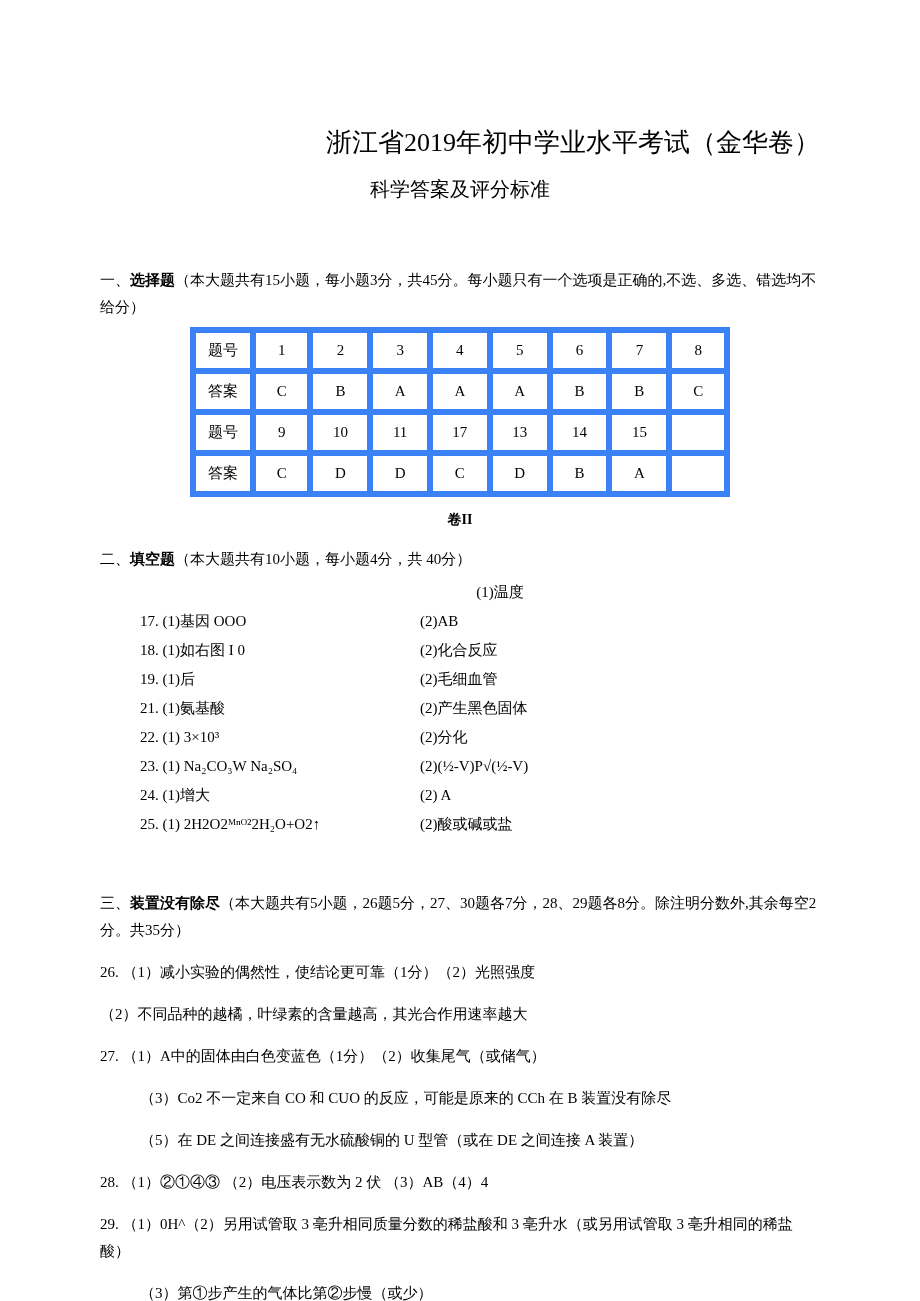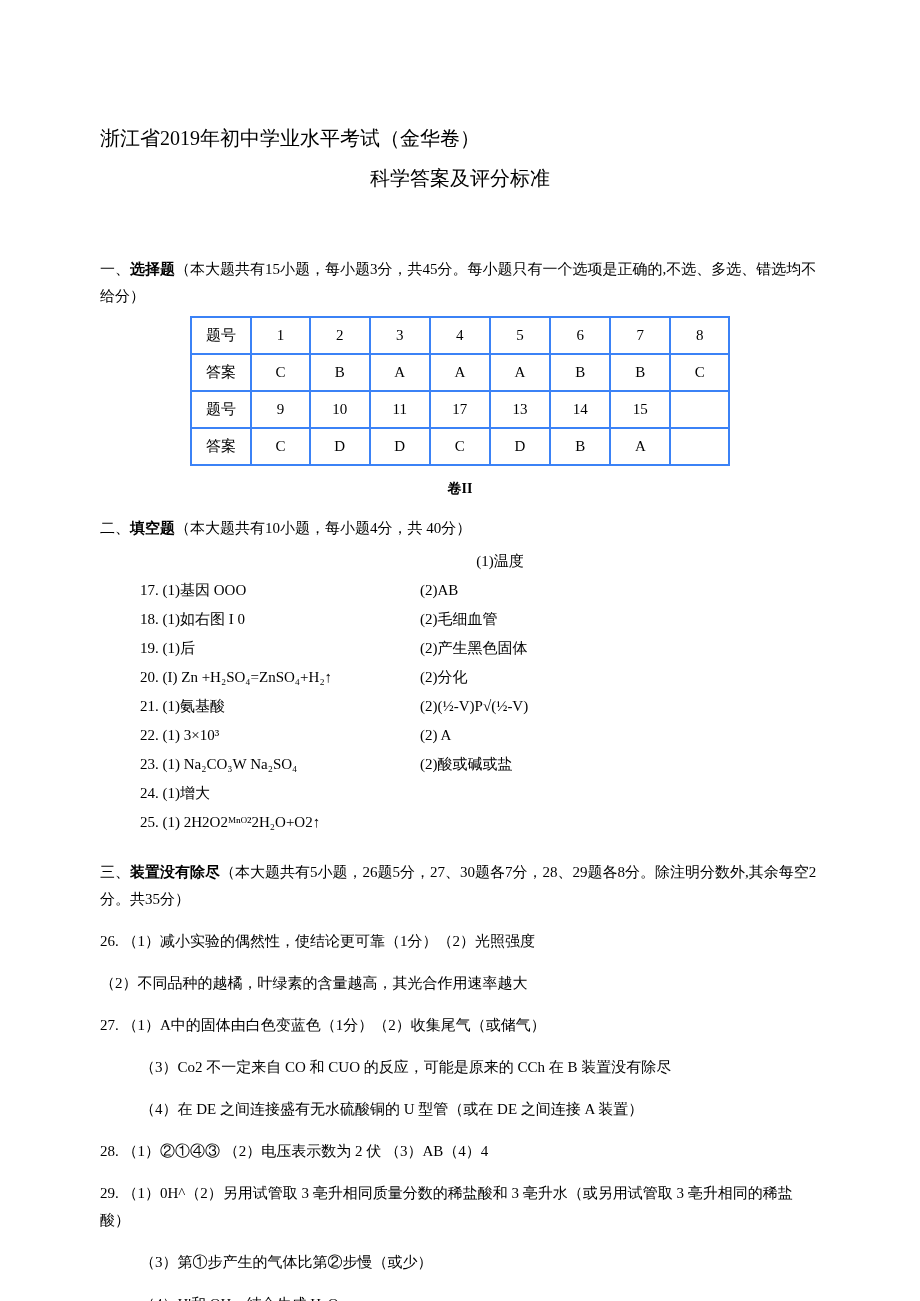--- a/index.html
+++ b/index.html
@@ -7,43 +7,43 @@
     font-size: 15px;
     line-height: 1.8;
     color: #000;
     background: #fff;
     width: 920px;
     margin: 0 auto;
     padding: 60px 100px 40px 100px;
     box-sizing: border-box;
   }
   .title1 {
-    text-align: left;
-    font-size: 20px;
+    text-align: right;
+    font-size: 26px;
     font-weight: normal;
     margin-top: 60px;
     margin-bottom: 4px;
   }
   .title2 {
     text-align: center;
     font-size: 20px;
     margin-bottom: 60px;
   }
   .section-head {
     margin-top: 10px;
     margin-bottom: 6px;
   }
   .bold { font-weight: bold; }
   table.answers {
     border-collapse: collapse;
     margin: 4px auto 8px auto;
     width: 540px;
   }
   table.answers td, table.answers th {
-    border: 2px solid #3b82f6;
+    border: 6px solid #3b82f6;
     text-align: center;
     padding: 4px 8px;
     font-size: 15px;
     width: 56px;
   }
   .juan2 {
     text-align: center;
     font-size: 14px;
     font-weight: bold;
     margin: 10px 0 14px 0;
@@ -136,44 +136,44 @@
   <span>二、</span><span class="bold">填空题</span><span>（本大题共有10小题，每小题4分，共 40分）</span>
 </div>
 
 <div style="text-align:center; margin-left:80px;">(1)温度</div>
 
 <div class="fill-wrap">
   <div class="fill-left">
     <p>17. (1)基因               OOO</p>
     <p>18. (1)如右图 I 0</p>
     <p>19. (1)后</p>
-    <p>20. (I) Zn +H₂SO₄=ZnSO₄+H₂↑</p>
     <p>21. (1)氨基酸</p>
     <p>22. (1) 3×10³</p>
     <p>23. (1) Na₂CO₃W Na₂SO₄</p>
     <p>24. (1)增大</p>
     <p>25. (1) 2H2O2ᴹⁿᴼ²2H₂O+O2↑</p>
   </div>
   <div class="fill-right">
     <p>(2)AB</p>
+    <p>(2)化合反应</p>
     <p>(2)毛细血管</p>
     <p>(2)产生黑色固体</p>
     <p>(2)分化</p>
     <p>(2)(½-V)P√(½-V)</p>
     <p>(2)       A</p>
     <p>(2)酸或碱或盐</p>
   </div>
   <div class="clear"></div>
 </div>
 
 <div class="section-head q3">
   <span>三、</span><span class="bold">装置没有除尽</span><span>（本大题共有5小题，26题5分，27、30题各7分，28、29题各8分。除注明分数外,其余每空2分。共35分）</span>
 </div>
 
 <p>26. （1）减小实验的偶然性，使结论更可靠（1分）（2）光照强度</p>
 <p>（2）不同品种的越橘，叶绿素的含量越高，其光合作用速率越大</p>
 <p>27. （1）A中的固体由白色变蓝色（1分）（2）收集尾气（或储气）</p>
 <p class="indent">（3）Co2 不一定来自 CO 和 CUO 的反应，可能是原来的 CCh 在 B 装置没有除尽</p>
-<p class="indent">（4）在 DE 之间连接盛有无水硫酸铜的 U 型管（或在 DE 之间连接 A 装置）</p>
+<p class="indent">（5）在 DE 之间连接盛有无水硫酸铜的 U 型管（或在 DE 之间连接 A 装置）</p>
 <p>28. （1）②①④③    （2）电压表示数为 2 伏        （3）AB（4）4</p>
 <p>29. （1）0H^（2）另用试管取 3 亳升相同质量分数的稀盐酸和 3 亳升水（或另用试管取 3 亳升相同的稀盐酸）</p>
 <p class="indent">（3）第①步产生的气体比第②步慢（或少）</p>
 <p class="indent">（4）H'和 OH一结合生成 HzO</p>
 
 </body></html>

